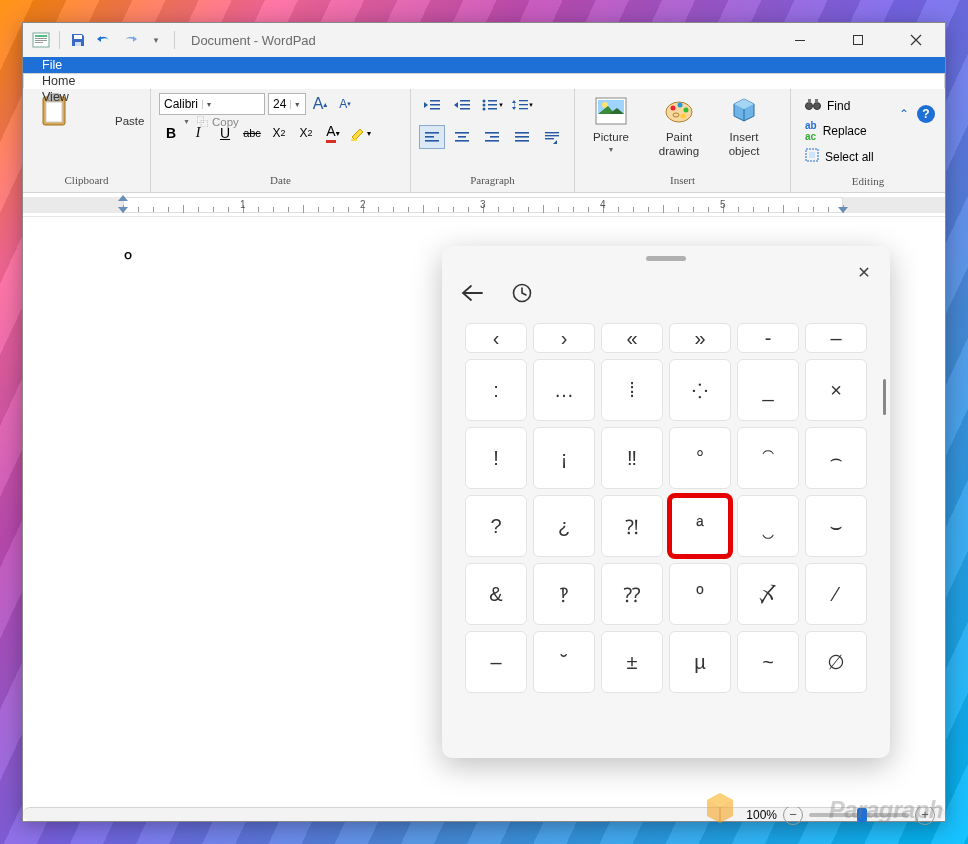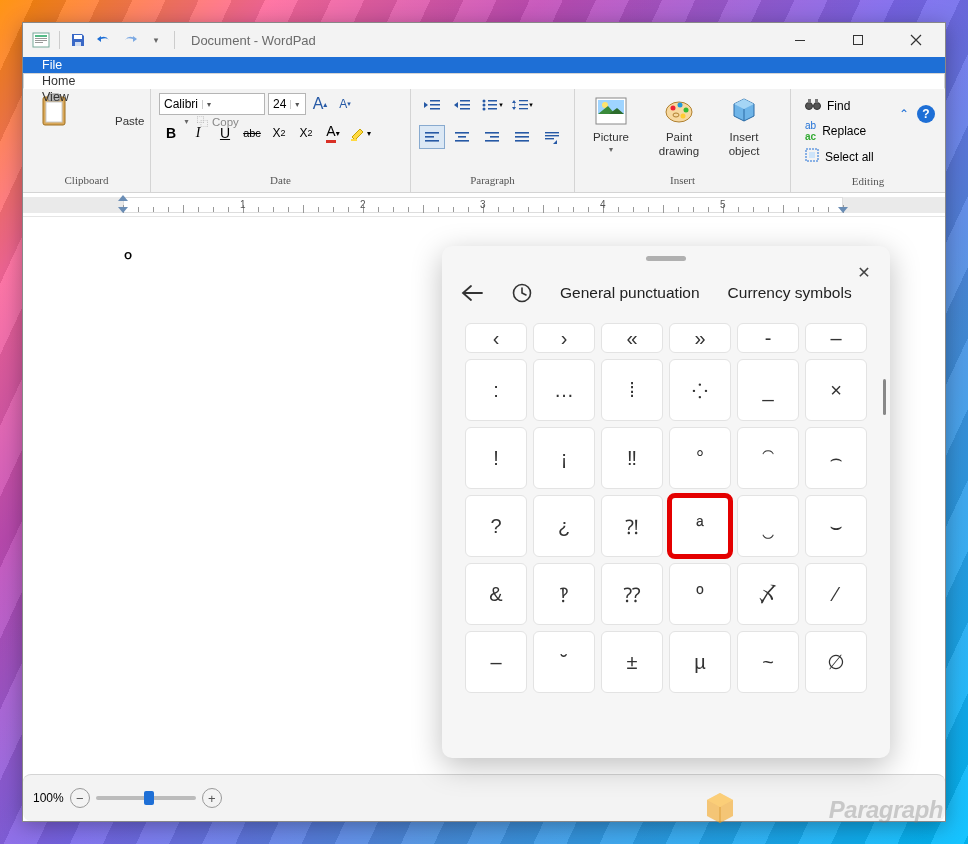--- a/index.html
+++ b/index.html
@@ -60,21 +60,21 @@
 .ruler-track { position:absolute; left:0; right:0; top:4px; height:16px; }
 .ruler-gray { position:absolute; top:0; bottom:0; background:#eaeaea; }
 .ruler-white { position:absolute; top:0; bottom:0; background:#fff; border:1px solid #ddd; }
 .ruler-num { position:absolute; top:2px; font-size:10px; color:#555; }
 .tick { position:absolute; top:10px; width:1px; height:5px; background:#999; }
 .tick.big { top:8px; height:8px; }
 
 .document { flex:1; background:#fff; position:relative; overflow:hidden; }
 .page-content { position:absolute; left:100px; top:28px; font-family: Calibri, Arial, sans-serif; font-size:24px; }
 
-.statusbar { height:47px; border-top:1px solid #d4d4d4; background:#f3f3f3; display:flex; align-items:center; justify-content:flex-start; padding:0 10px; gap:6px; font-size:12px;border-radius:8px; }
+.statusbar { height:14px; border-top:1px solid #d4d4d4; background:#f3f3f3; display:flex; align-items:center; justify-content:flex-end; padding:0 10px; gap:6px; font-size:12px;border-radius:8px; }
 .zoom-btn { width:20px; height:20px; border:1px solid #999; border-radius:50%; display:flex; align-items:center; justify-content:center; font-size:13px; color:#555; }
 .zoom-slider { width:100px; height:4px; background:#bbb; position:relative; border-radius:2px; }
 .zoom-thumb { position:absolute; top:-5px; left:48px; width:10px; height:14px; background:#1e6fd6; border-radius:2px; }
 
 .watermark { position:absolute; right:25px; bottom:20px; font-size:24px; font-weight:700; color:rgba(120,120,120,0.35); font-style:italic; letter-spacing:-0.5px; pointer-events:none; }
 .wm-cube { position:absolute; right:230px; bottom:18px; width:36px; height:36px; pointer-events:none; }
 
 
 .picker { position:absolute; left:442px; top:246px; width:448px; height:512px; background:#f6f6f6; border-radius:10px; box-shadow:0 8px 30px rgba(0,0,0,0.25); display:flex; flex-direction:column; }
 .picker-handle { width:40px; height:5px; background:#b0b0b0; border-radius:3px; margin:10px auto 4px; }
@@ -368,21 +368,21 @@
           <div class="edit-item">
               <span><svg width="16" height="14">
                   <circle cx="4" cy="9" r="3.5" fill="#555" stroke="#333"></circle>
                   <circle cx="12" cy="9" r="3.5" fill="#555" stroke="#333"></circle>
                   <rect x="3" y="2" width="3" height="4" fill="#777"></rect>
                   <rect x="10" y="2" width="3" height="4" fill="#777"></rect>
                 </svg></span>
               <span>Find</span>
             </div>
           <div class="edit-item">
-              <span style="font-size:10px"><span style="color:#1e6fd6;font-weight:normal">ab</span><br><span style="color:#3a3;font-weight:bold">ac</span></span>
+              <span style="font-size:10px"><span style="color:#1e6fd6;font-weight:bold">ab</span><br><span style="color:#3a3;font-weight:bold">ac</span></span>
               <span>Replace</span>
             </div>
           <div class="edit-item">
               <span><svg width="14" height="14">
                   <rect x="1" y="1" width="12" height="12" fill="none" stroke="#1e6fd6" stroke-dasharray="2 1"></rect>
                   <rect x="4" y="4" width="6" height="6" fill="#cde4fa"></rect>
                 </svg></span>
               <span>Select all</span>
             </div>
         </div>
@@ -478,24 +478,20 @@
         <svg width="22" height="18">
           <path d="M10 2 L2 9 L10 16 M2 9 L21 9" stroke="#333" stroke-width="1.8" fill="none" stroke-linecap="round"></path>
         </svg>
       </div>
     <div class="nav-recent">
         <svg width="22" height="22">
           <circle cx="11" cy="11" r="8.5" fill="none" stroke="#333" stroke-width="1.6"></circle>
           <path d="M11 6 L11 11 L15 13" stroke="#333" stroke-width="1.6" fill="none" stroke-linecap="round"></path>
         </svg>
       </div>
-    <div class="nav-cats" id="nav-cats">
-        <div class="nav-cat active">General punctuation</div>
-        <div class="nav-cat">Currency symbols</div>
-      </div>
   </div>
   <div class="picker-grid-wrap">
     <div class="picker-grid" id="picker-grid">
         <div class="sym half" style="grid-row: 1;">‹</div>
         <div class="sym half" style="grid-row: 1;">›</div>
         <div class="sym half" style="grid-row: 1;">«</div>
         <div class="sym half" style="grid-row: 1;">»</div>
         <div class="sym half" style="grid-row: 1;">‐</div>
         <div class="sym half" style="grid-row: 1;">–</div>
         <div class="sym">:</div>

